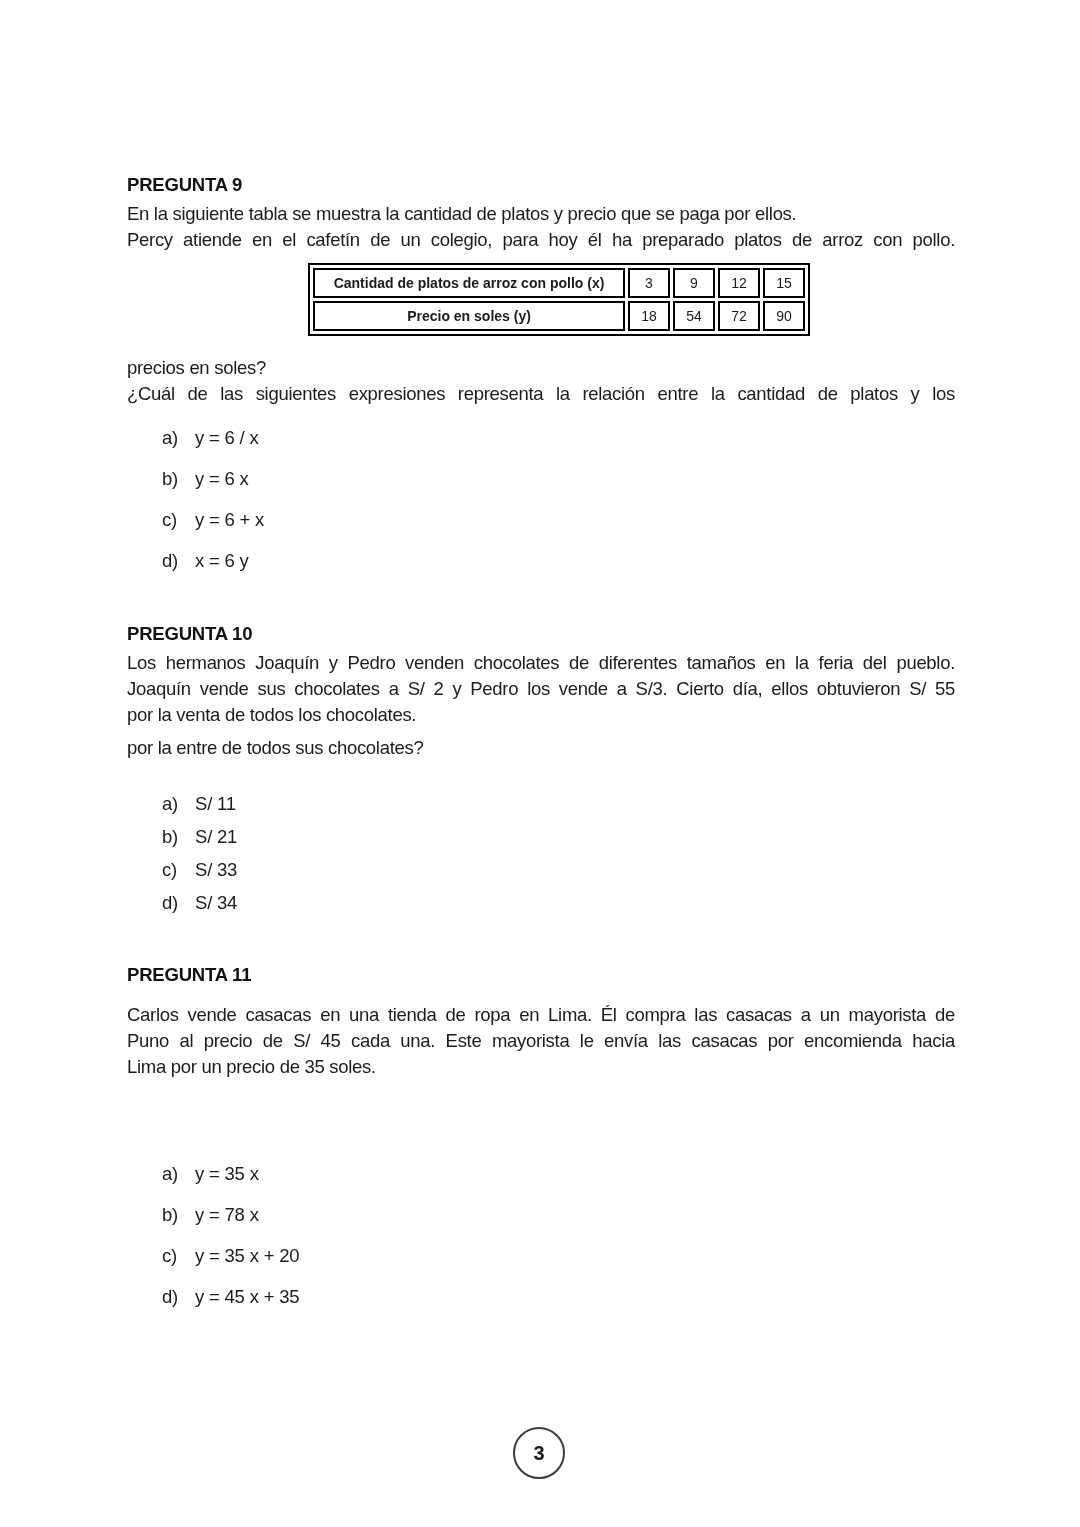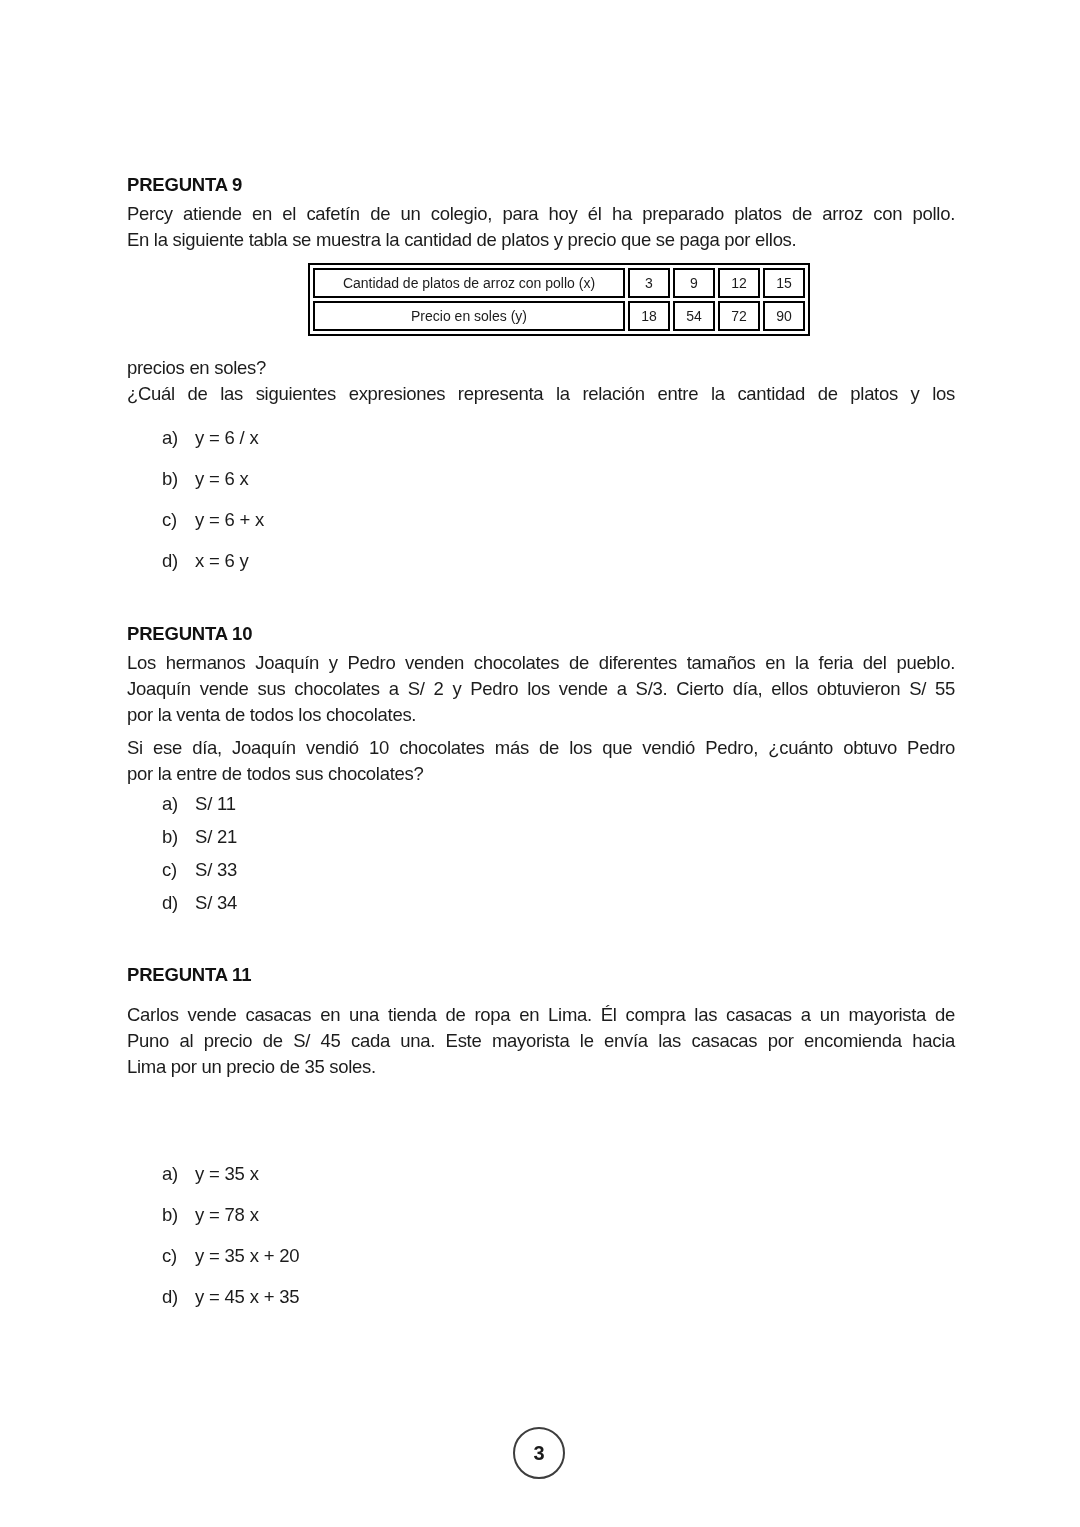--- a/index.html
+++ b/index.html
@@ -38,21 +38,21 @@
   }
   table.dtable td {
     border: 2px solid #000;
     font-size: 14px;
     line-height: 20px;
     padding: 3px 6px;
     text-align: center;
     vertical-align: middle;
     white-space: nowrap;
   }
-  td.tlabel { font-weight: normal; width: 296px; }
+  td.tlabel { font-weight: bold; width: 296px; }
   td.tval  { width: 26px; }
 
   
   .options { position: absolute; left: 162px; }
   .opt-row {
     display: flex;
     font-size: 18.5px;
     line-height: 20px;
     letter-spacing: -0.2px;
   }
@@ -79,22 +79,22 @@
   }
 </style>
 </head>
 <body>
 
 <div class="page">
 
   <div class="block qheading" style="top:174px">PREGUNTA 9</div>
 
   <div class="block para" style="top:201px">
+      <div class="tline last">En la siguiente tabla se muestra la cantidad de platos y precio que se paga por ellos.</div>
       <div class="tline">Percy atiende en el cafetín de un colegio, para hoy él ha preparado platos de arroz con pollo.</div>
-      <div class="tline last">En la siguiente tabla se muestra la cantidad de platos y precio que se paga por ellos.</div>
     </div>
 
   <div class="dtable-wrap">
     <table class="dtable">
       <tbody>
           <tr>
         <td class="tlabel">Cantidad de platos de arroz con pollo (x)</td>
         <td class="tval">3</td>
         <td class="tval">9</td>
         <td class="tval">12</td>
@@ -137,21 +137,20 @@
 
   <div class="block qheading" style="top:623px">PREGUNTA 10</div>
 
   <div class="block para" style="top:650px">
       <div class="tline">Los hermanos Joaquín y Pedro venden chocolates de diferentes tamaños en la feria del pueblo.</div>
       <div class="tline">Joaquín vende sus chocolates a S/ 2 y Pedro los vende a S/3. Cierto día, ellos obtuvieron S/ 55</div>
       <div class="tline last">por la venta de todos los chocolates.</div>
     </div>
 
   <div class="block para" style="top:735px">
-      <div class="tline">Si ese día, Joaquín vendió 10 chocolates más de los que vendió Pedro, ¿cuánto obtuvo Pedro</div>
       <div class="tline last">por la entre de todos sus chocolates?</div>
     </div>
 
   <div class="options opt-gap33" style="top:794px">
     <div class="opt-row">
       <span class="opt-letter">a)</span>
       <span class="opt-text">S/ 11</span>
     </div>
     <div class="opt-row">
       <span class="opt-letter">b)</span>

